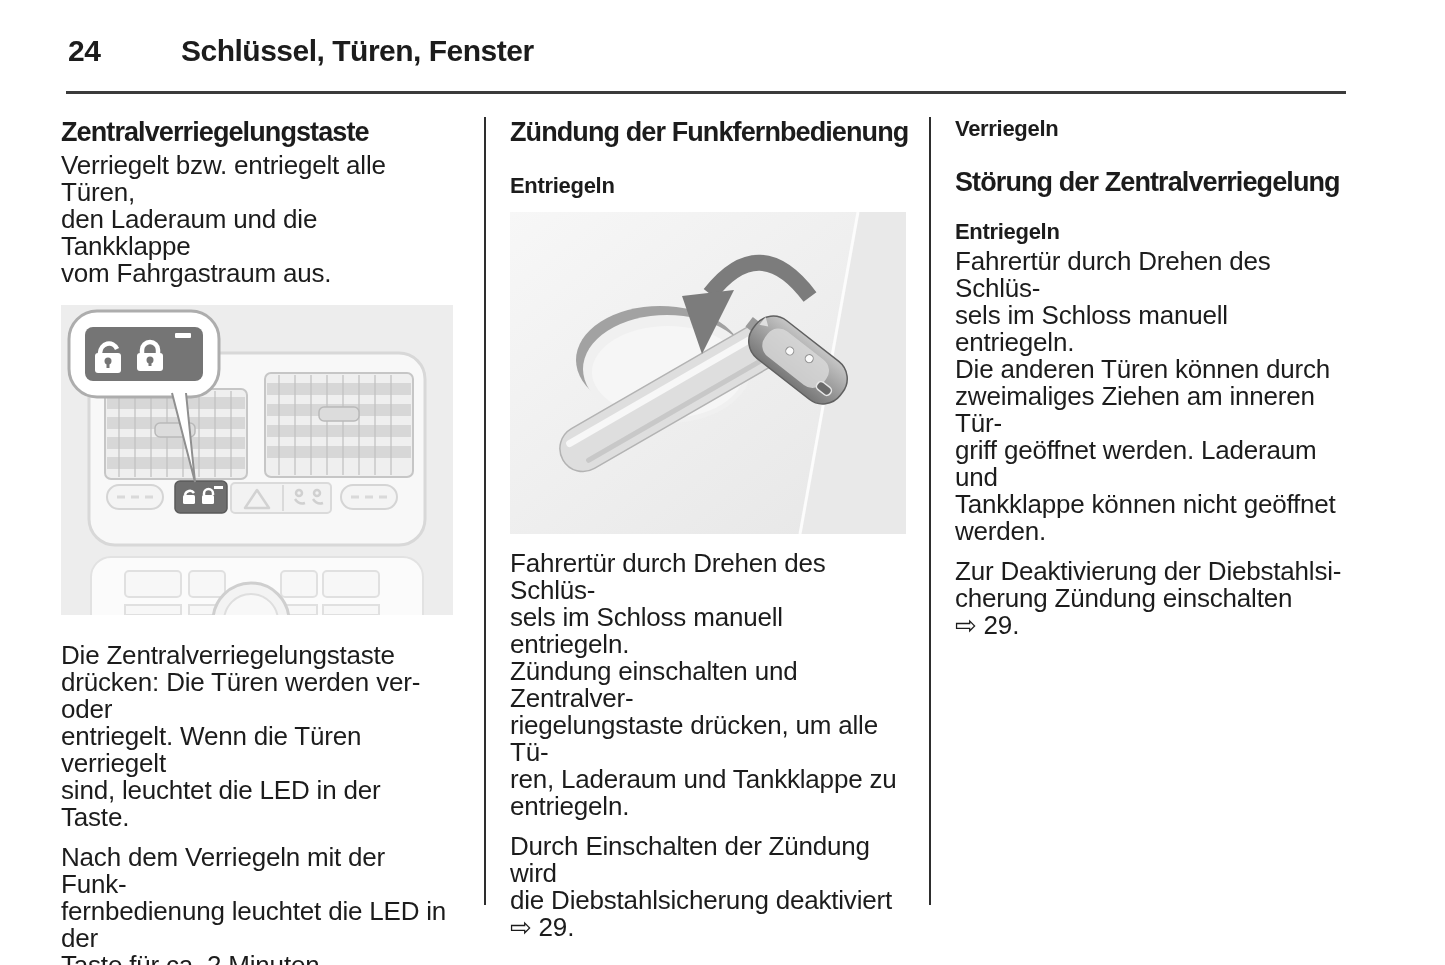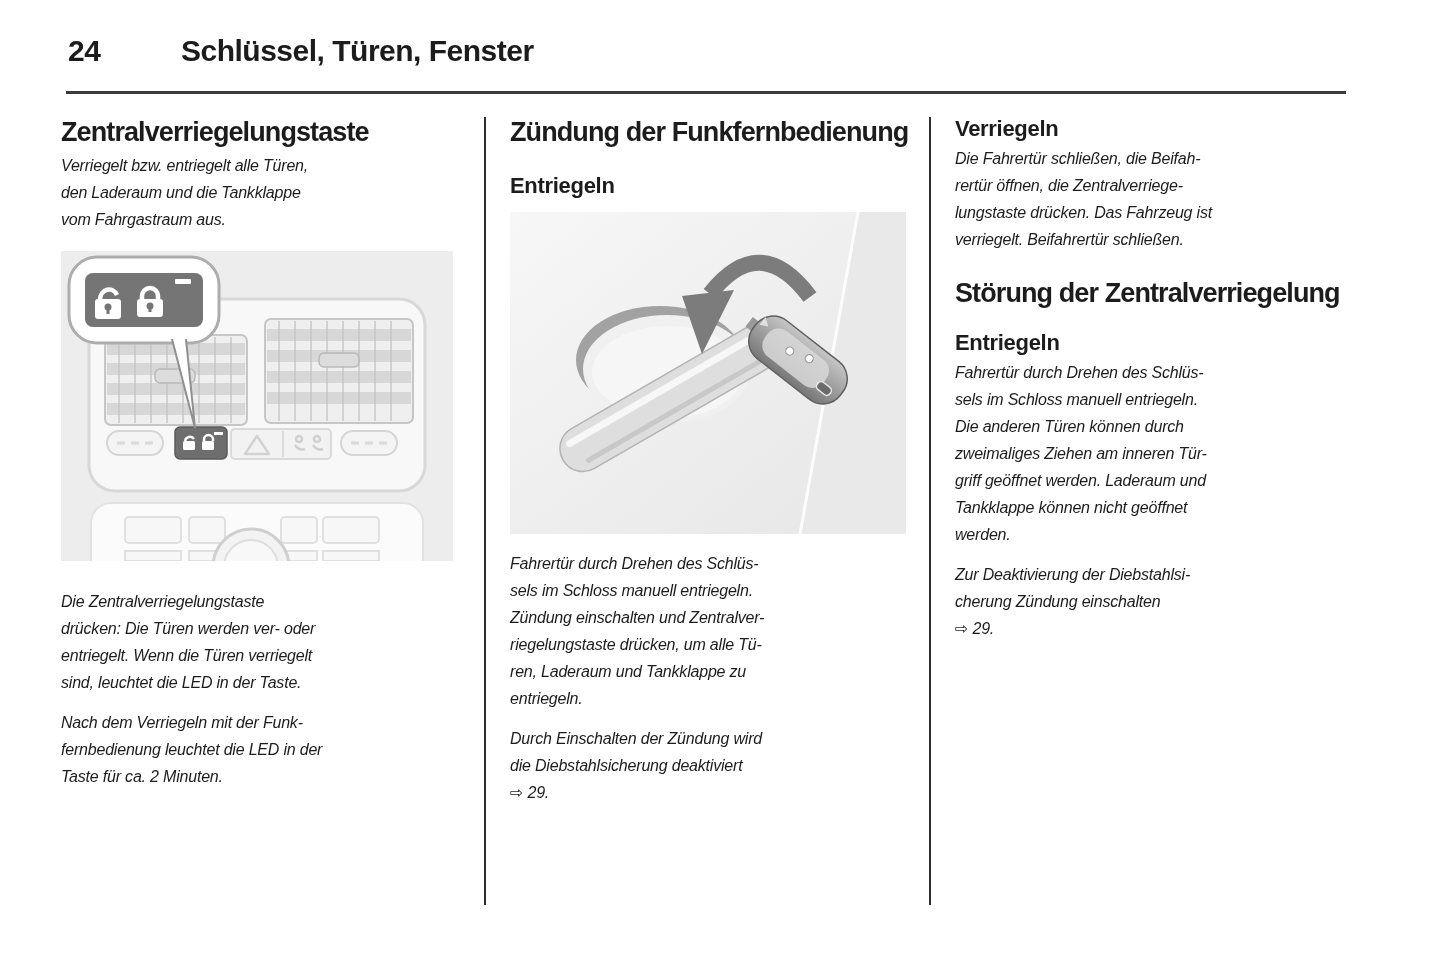--- a/index.html
+++ b/index.html
@@ -17,21 +17,21 @@
   #div1 { left:484px; }
   #div2 { left:929px; }
 
   .col { position:absolute; top:116px; }
   #col1 { left:61px;  width:392px; }
   #col2 { left:510px; width:396px; }
   #col3 { left:955px; width:392px; }
 
   h2 { font-size:27px; line-height:32px; font-weight:bold; letter-spacing:-0.9px; white-space:nowrap; }
   h3 { font-size:22px; line-height:26px; font-weight:bold; letter-spacing:-0.3px; }
-  p  { font-size:16px; line-height:27px; letter-spacing:-0.2px; white-space:pre-line;font-style:italic; }
+  p  { font-size:26px; line-height:27px; letter-spacing:-0.2px; white-space:pre-line; }
 
   figure { display:block; }
   #col1 p.p1 { margin-top:4px; }
   #col1 figure { margin-top:18px; }
   #col1 p.p2 { margin-top:23px; }
   #col1 p.p3 { margin-top:13px; }
 
   #col2 h3 { margin-top:25px; }
   #col2 figure { margin-top:13px; }
   #col2 p.p1 { margin-top:12px; }
@@ -234,24 +234,20 @@
 riegelungstaste drücken, um alle Tü-
 ren, Laderaum und Tankklappe zu
 entriegeln.</p>
     <p class="p2">Durch Einschalten der Zündung wird
 die Diebstahlsicherung deaktiviert
 ⇨ 29.</p>
   </section>
 
   <section class="col" id="col3">
     <h3>Verriegeln</h3>
-    <p class="p1">Die Fahrertür schließen, die Beifah-
-rertür öffnen, die Zentralverriege-
-lungstaste drücken. Das Fahrzeug ist
-verriegelt. Beifahrertür schließen.</p>
     <h2>Störung der Zentralverriegelung</h2>
     <h3 class="second">Entriegeln</h3>
     <p class="p2">Fahrertür durch Drehen des Schlüs-
 sels im Schloss manuell entriegeln.
 Die anderen Türen können durch
 zweimaliges Ziehen am inneren Tür-
 griff geöffnet werden. Laderaum und
 Tankklappe können nicht geöffnet
 werden.</p>
     <p class="p3">Zur Deaktivierung der Diebstahlsi-

